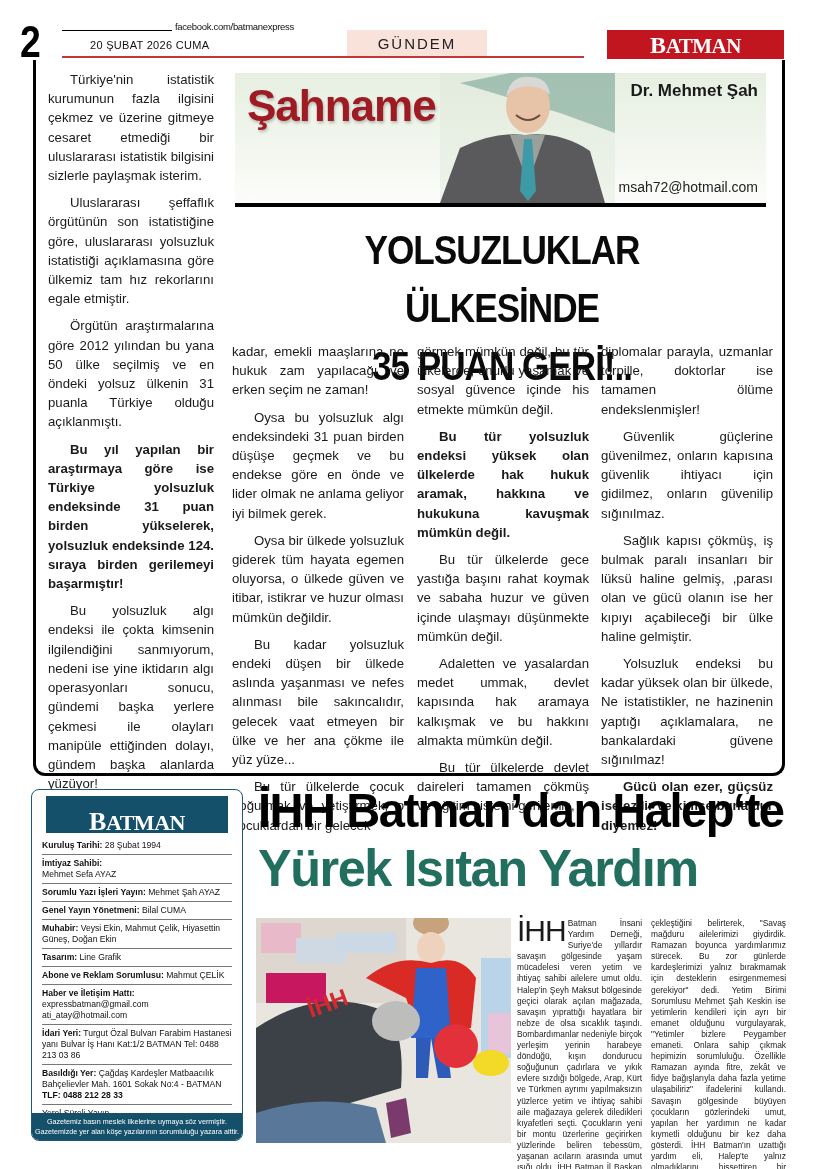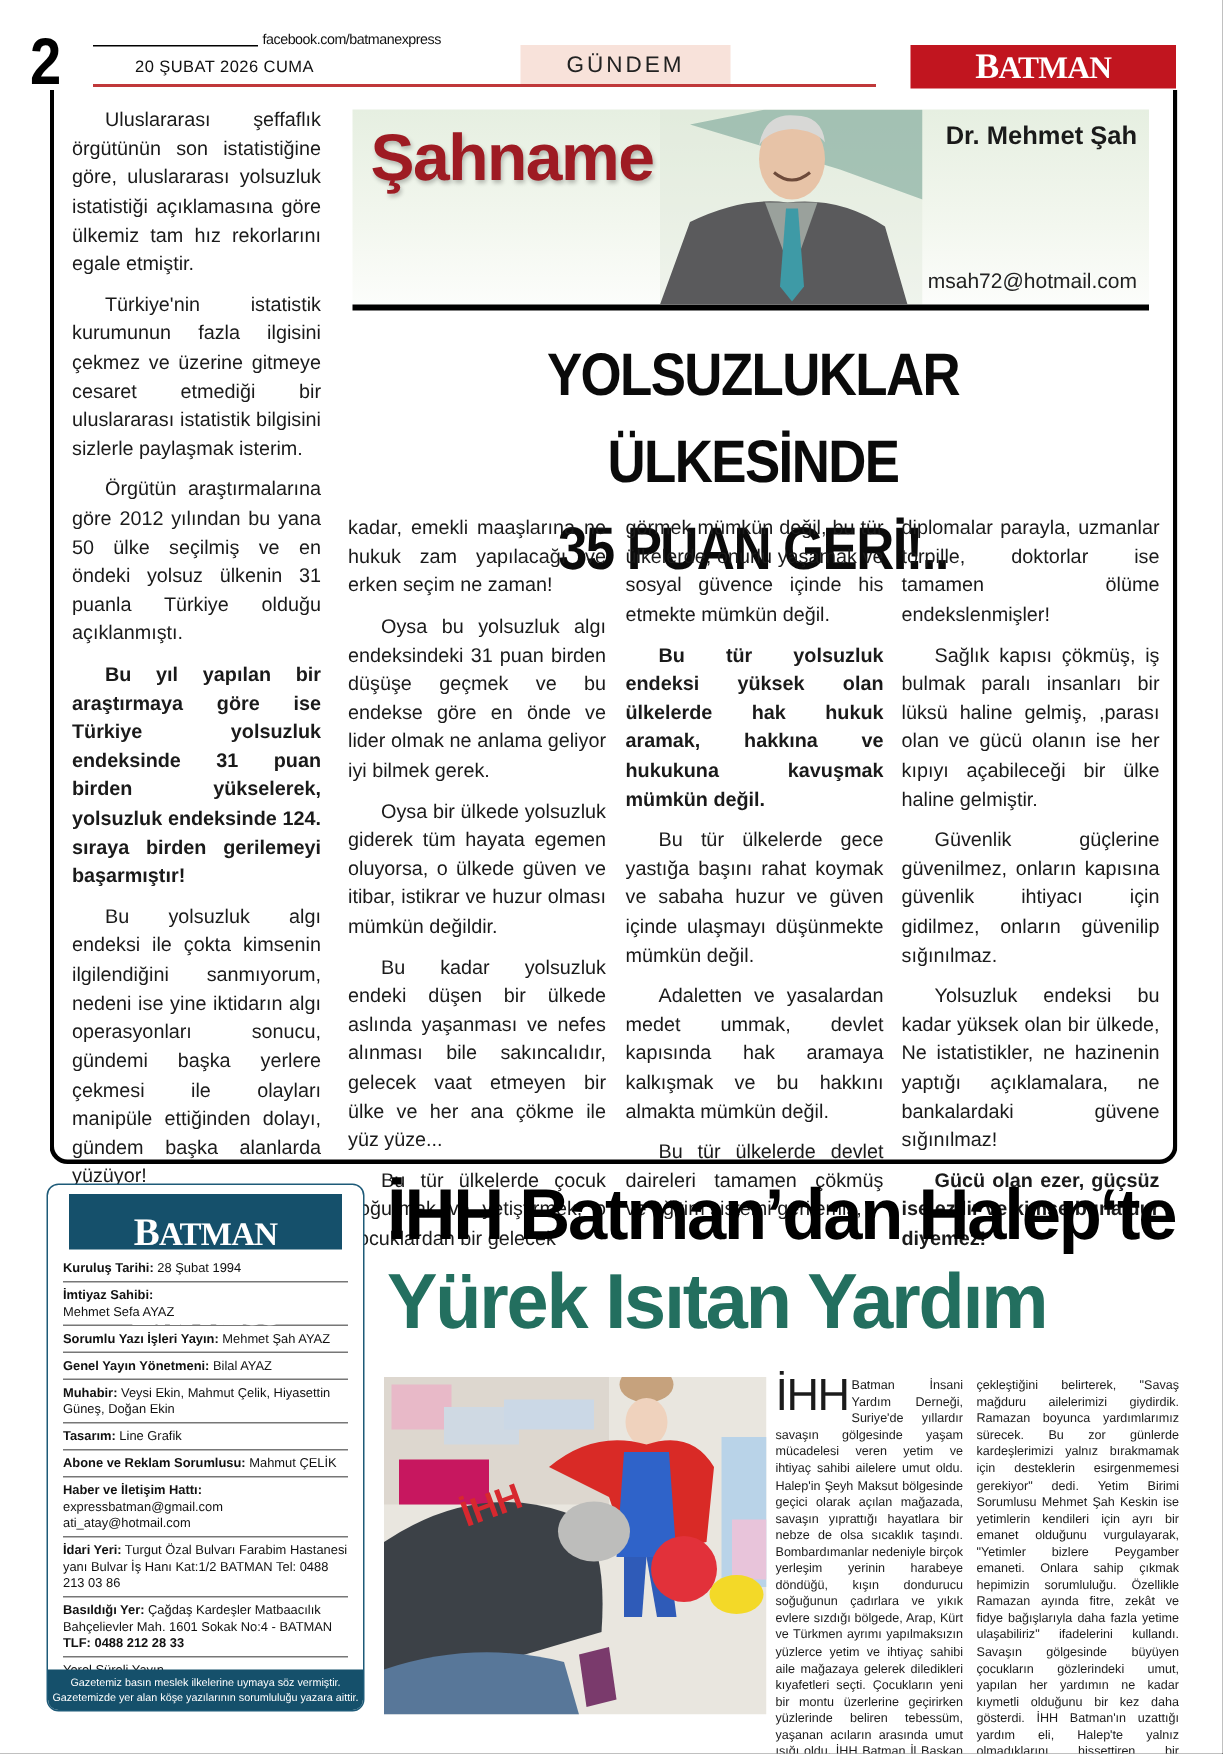--- a/index.html
+++ b/index.html
@@ -89,22 +89,22 @@
   <div class="banner-email">msah72@hotmail.com</div>
 </div>
 <div class="banner-rule"></div>
 
 <div class="headline">
   <div>YOLSUZLUKLAR ÜLKESİNDE</div>
   <div>35 PUAN GERİ!..</div>
 </div>
 
 <div class="col col1">
+  <p>Türkiye'nin istatistik kurumunun fazla ilgisini çekmez ve üzerine gitmeye cesaret etmediği bir uluslararası istatistik bilgisini sizlerle paylaşmak isterim.</p>
   <p>Uluslararası şeffaflık örgütünün son istatistiğine göre, uluslararası yolsuzluk istatistiği açıklamasına göre ülkemiz tam hız rekorlarını egale etmiştir.</p>
-  <p>Türkiye'nin istatistik kurumunun fazla ilgisini çekmez ve üzerine gitmeye cesaret etmediği bir uluslararası istatistik bilgisini sizlerle paylaşmak isterim.</p>
   <p>Örgütün araştırmalarına göre 2012 yılından bu yana 50 ülke seçilmiş ve en öndeki yolsuz ülkenin 31 puanla Türkiye olduğu açıklanmıştı.</p>
   <p class="bold">Bu yıl yapılan bir araştırmaya göre ise Türkiye yolsuzluk endeksinde 31 puan birden yükselerek, yolsuzluk endeksinde 124. sıraya birden gerilemeyi başarmıştır!</p>
   <p>Bu yolsuzluk algı endeksi ile çokta kimsenin ilgilendiğini sanmıyorum, nedeni ise yine iktidarın algı operasyonları sonucu, gündemi başka yerlere çekmesi ile olayları manipüle ettiğinden dolayı, gündem başka alanlarda yüzüyor!</p>
   <p>Bu gün havuz medyası adı verilen medya da sabah kadınlar matinesinden sonra iktidarın müsaade ettiği</p>
 </div>
 <div class="col col2">
   <p class="noindent">kadar, emekli maaşlarına ne hukuk zam yapılacağı ve erken seçim ne zaman!</p>
   <p>Oysa bu yolsuzluk algı endeksindeki 31 puan birden düşüşe geçmek ve bu endekse göre en önde ve lider olmak ne anlama geliyor iyi bilmek gerek.</p>
   <p>Oysa bir ülkede yolsuzluk giderek tüm hayata egemen oluyorsa, o ülkede güven ve itibar, istikrar ve huzur olması mümkün değildir.</p>
   <p>Bu kadar yolsuzluk endeki düşen bir ülkede aslında yaşanması ve nefes alınması bile sakıncalıdır, gelecek vaat etmeyen bir ülke ve her ana çökme ile yüz yüze...</p>
@@ -112,33 +112,33 @@
 </div>
 <div class="col col3">
   <p class="noindent">görmek mümkün değil, bu tür ülkelerde, onurlu yaşamak ve sosyal güvence içinde his etmekte mümkün değil.</p>
   <p class="bold">Bu tür yolsuzluk endeksi yüksek olan ülkelerde hak hukuk aramak, hakkına ve hukukuna kavuşmak mümkün değil.</p>
   <p>Bu tür ülkelerde gece yastığa başını rahat koymak ve sabaha huzur ve güven içinde ulaşmayı düşünmekte mümkün değil.</p>
   <p>Adaletten ve yasalardan medet ummak, devlet kapısında hak aramaya kalkışmak ve bu hakkını almakta mümkün değil.</p>
   <p>Bu tür ülkelerde devlet daireleri tamamen çökmüş ve eğitim sistemi gerilemiş,</p>
 </div>
 <div class="col col4">
   <p class="noindent">diplomalar parayla, uzmanlar torpille, doktorlar ise tamamen ölüme endekslenmişler!</p>
+  <p>Güvenlik güçlerine güvenilmez, onların kapısına güvenlik ihtiyacı için gidilmez, onların güvenilip sığınılmaz.</p>
   <p>Sağlık kapısı çökmüş, iş bulmak paralı insanları bir lüksü haline gelmiş, ,parası olan ve gücü olanın ise her kıpıyı açabileceği bir ülke haline gelmiştir.</p>
-  <p>Güvenlik güçlerine güvenilmez, onların kapısına güvenlik ihtiyacı için gidilmez, onların güvenilip sığınılmaz.</p>
   <p>Yolsuzluk endeksi bu kadar yüksek olan bir ülkede, Ne istatistikler, ne hazinenin yaptığı açıklamalara, ne bankalardaki güvene sığınılmaz!</p>
   <p class="bold">Gücü olan ezer, güçsüz ise ezilir ve kimse buna dur diyemez!</p>
 </div>
 
 <div class="mast">
   <div class="mast-logo"><span class="big">B</span><span>ATMAN </span><span class="big">E</span><span>XPRESS</span></div>
   <div class="mast-list">
     <div class="mast-row"><b>Kuruluş Tarihi:</b><span> 28 Şubat 1994</span></div>
     <div class="mast-row"><b>İmtiyaz Sahibi:</b><br><span>Mehmet Sefa AYAZ</span></div>
     <div class="mast-row"><b>Sorumlu Yazı İşleri Yayın:</b><span> Mehmet Şah AYAZ</span></div>
-    <div class="mast-row"><b>Genel Yayın Yönetmeni:</b><span> Bilal AYAZ</span></div>
+    <div class="mast-row"><b>Genel Yayın Yönetmeni:</b><span> Bilal CUMA</span></div>
     <div class="mast-row"><b>Muhabir:</b><span> Veysi Ekin, Mahmut Çelik, Hiyasettin Güneş, Doğan Ekin</span></div>
     <div class="mast-row"><b>Tasarım:</b><span> Line Grafik</span></div>
     <div class="mast-row"><b>Abone ve Reklam Sorumlusu:</b><span> Mahmut ÇELİK</span></div>
     <div class="mast-row"><b>Haber ve İletişim Hattı:</b><br><span>expressbatman@gmail.com</span><br><span>ati_atay@hotmail.com</span></div>
     <div class="mast-row"><b>İdari Yeri:</b><span> Turgut Özal Bulvarı Farabim Hastanesi yanı Bulvar İş Hanı Kat:1/2 BATMAN Tel: 0488 213 03 86</span></div>
     <div class="mast-row"><b>Basıldığı Yer:</b><span> Çağdaş Kardeşler Matbaacılık Bahçelievler Mah. 1601 Sokak No:4 - BATMAN</span><br><b>TLF: 0488 212 28 33</b></div>
     <div class="mast-row last"><span>Yerel Süreli Yayın</span></div>
   </div>
   <div class="mast-footer">
     <div>Gazetemiz basın meslek ilkelerine uymaya söz vermiştir.</div>

